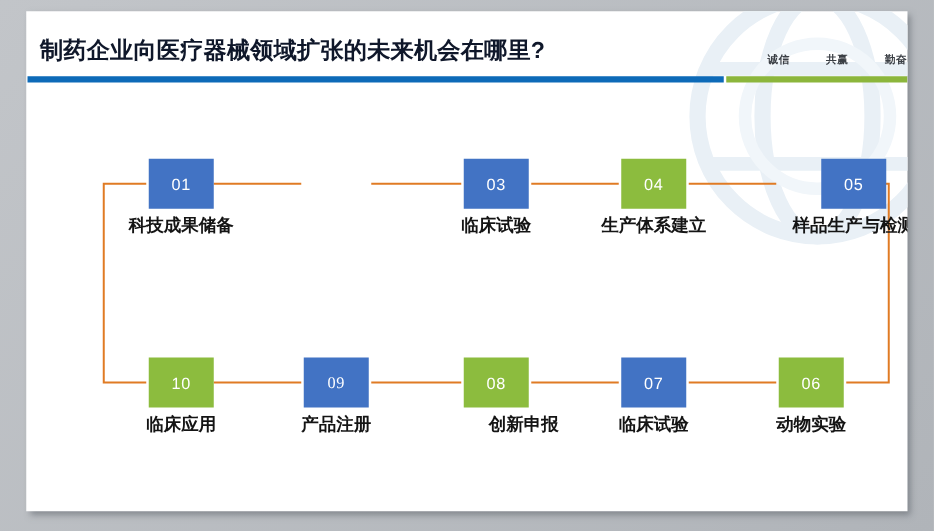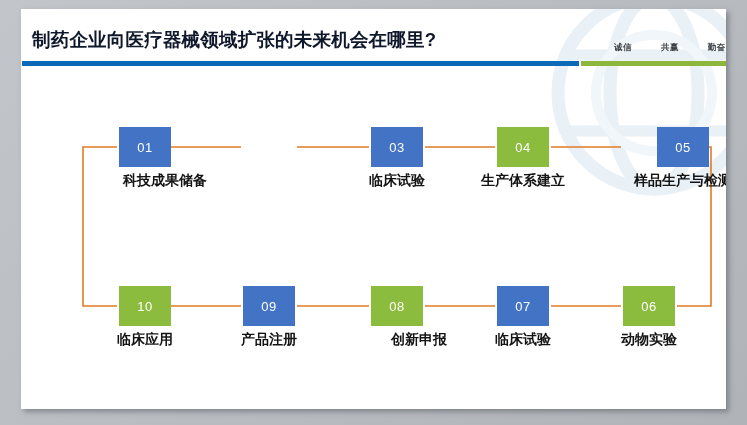--- a/index.html
+++ b/index.html
@@ -155,21 +155,21 @@
 
           <path d="M656 78 H690 V237 H656"></path>
 
           <path d="M150 237 H220"></path>
           <path d="M276 237 H348"></path>
           <path d="M404 237 H474"></path>
           <path d="M530 237 H600"></path>
         </g>
       </svg>
 
-      <div class="node" style="left:98px; top:58px;padding-left:40px;">
+      <div class="node" style="left:98px; top:58px;">
         <div class="chip blue">01</div>
         <div class="caption">科技成果储备</div>
       </div>
       <div class="node" style="left:350px; top:58px;">
         <div class="chip blue">03</div>
         <div class="caption">临床试验</div>
       </div>
       <div class="node" style="left:476px; top:58px;border-radius:15px;">
         <div class="chip green">04</div>
         <div class="caption">生产体系建立</div>
@@ -184,21 +184,21 @@
         <div class="caption">动物实验</div>
       </div>
       <div class="node" style="left:476px; top:217px;">
         <div class="chip blue">07</div>
         <div class="caption">临床试验</div>
       </div>
       <div class="node" style="left:350px; top:217px;padding-left:44px;">
         <div class="chip green">08</div>
         <div class="caption">创新申报</div>
       </div>
-      <div class="node" style="left:222px; top:217px;">
+      <div class="node" style="left:222px; top:217px;font-family:Liberation Serif, serif;">
         <div class="chip blue">09</div>
         <div class="caption">产品注册</div>
       </div>
       <div class="node" style="left:98px; top:217px;">
         <div class="chip green">10</div>
         <div class="caption">临床应用</div>
       </div>
     </div>
 
   </div>

